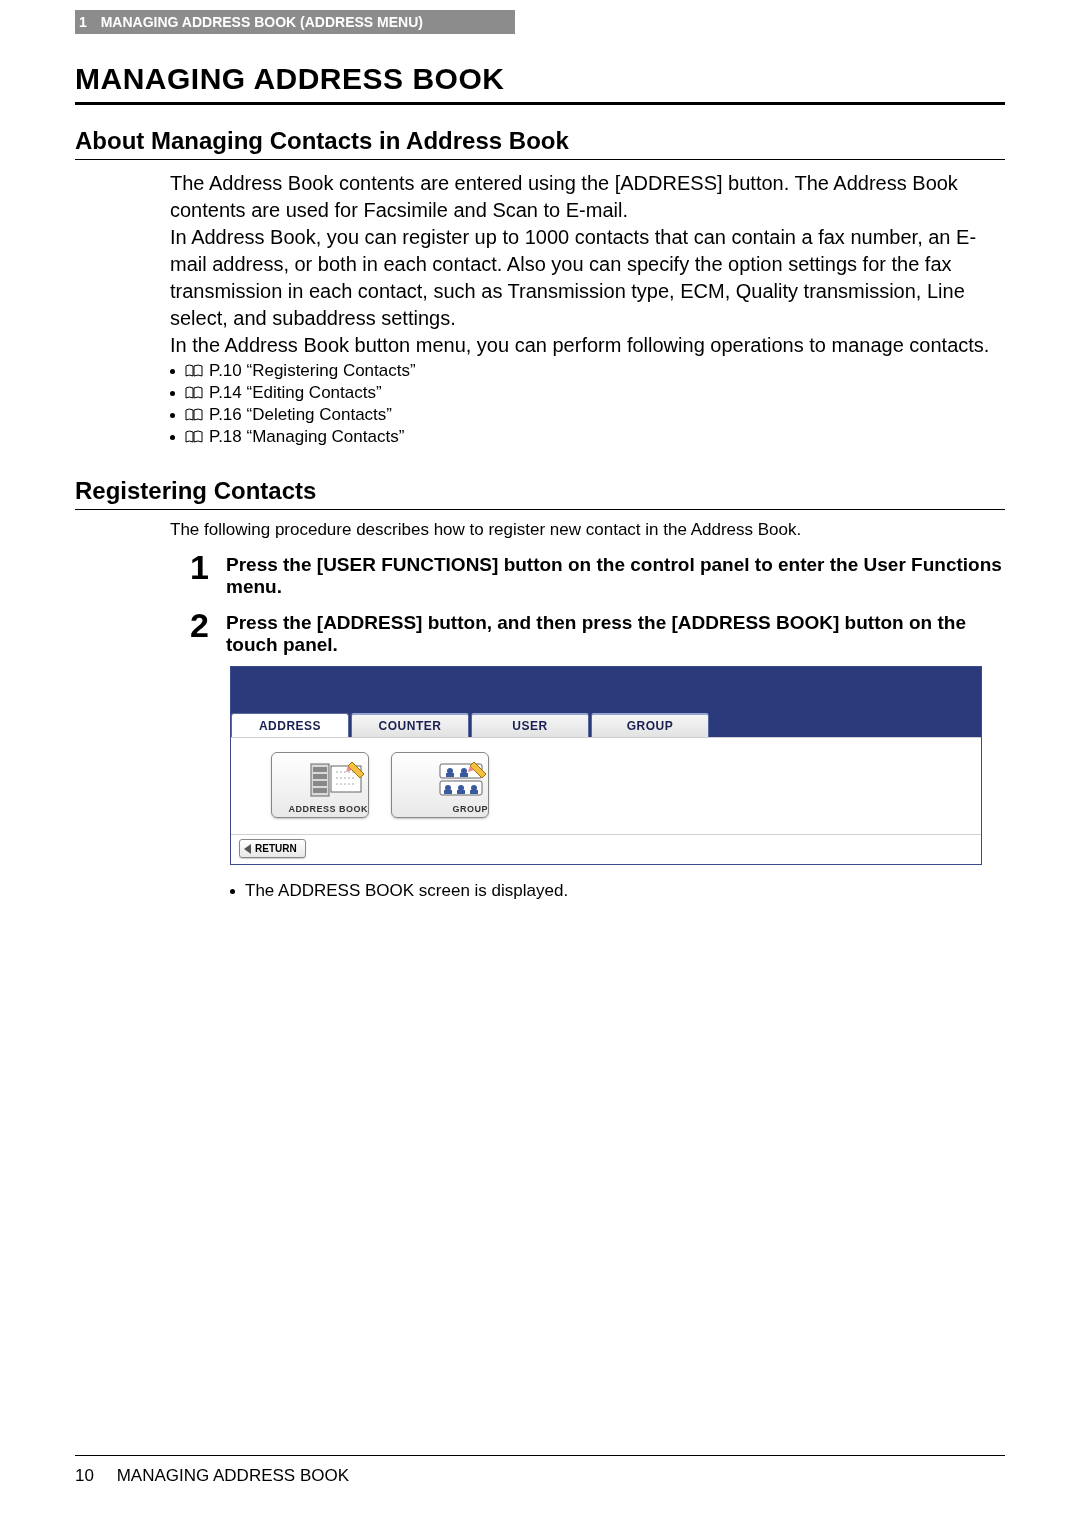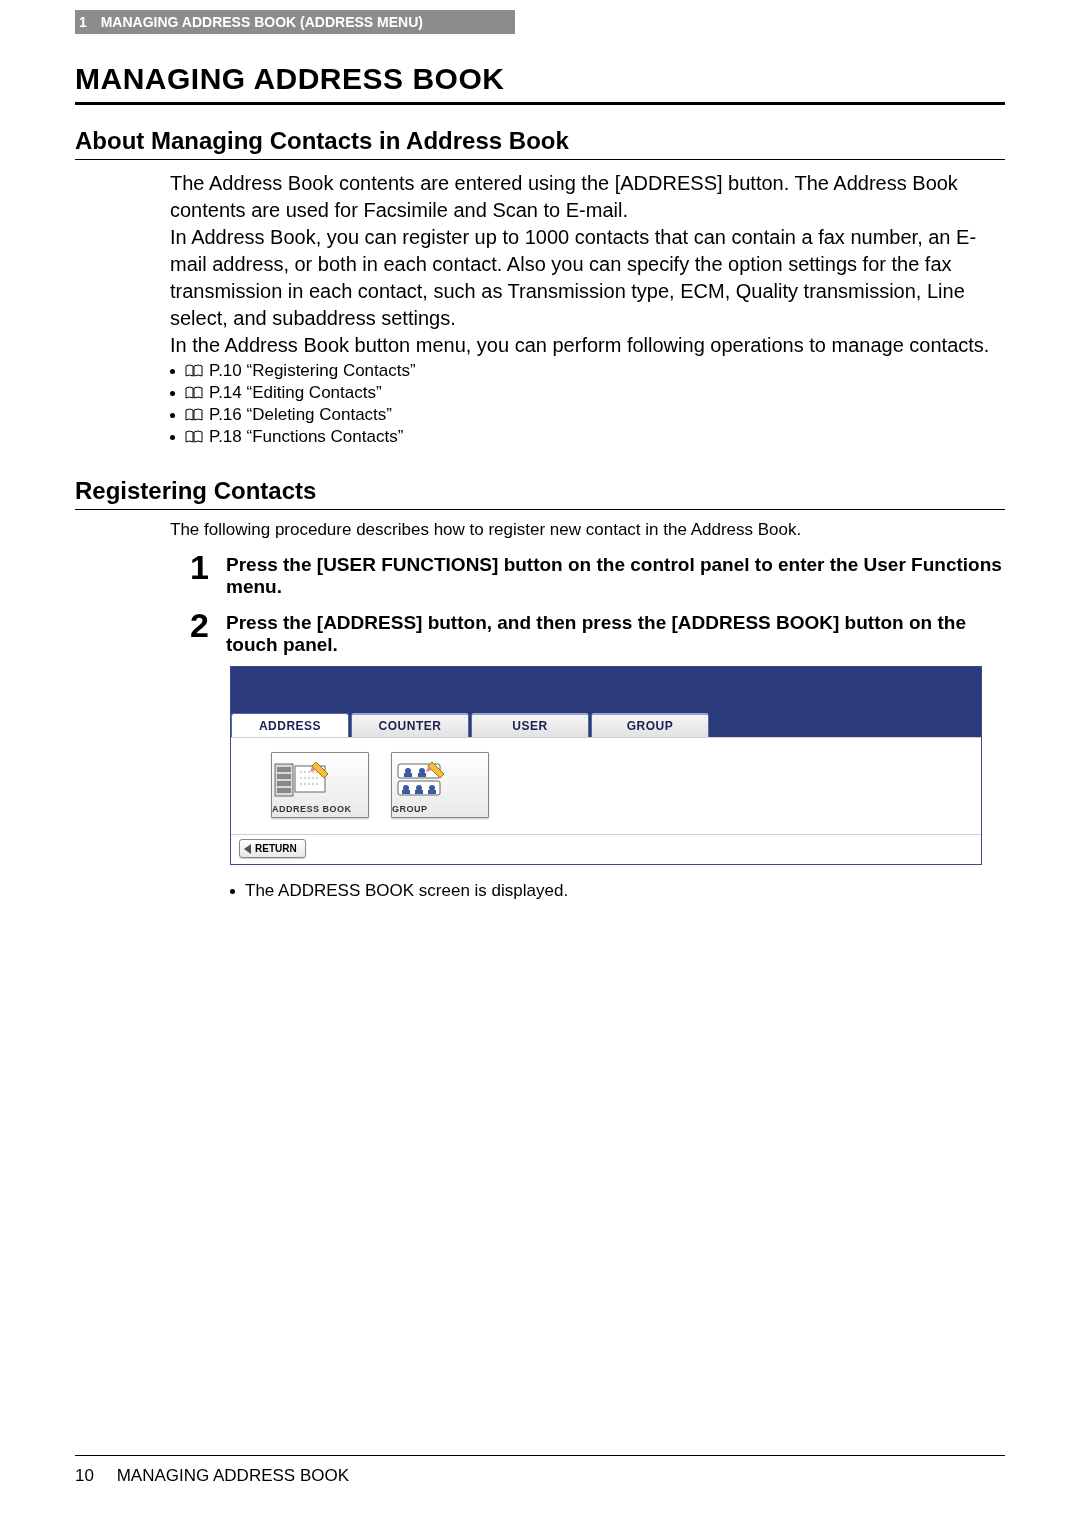--- a/index.html
+++ b/index.html
@@ -139,25 +139,25 @@
   }
   .big-buttons {
     display:flex;
     gap: 22px;
     margin-bottom: 6px;
   }
   .big-btn {
     width: 98px;
     height: 66px;
     border: 1px solid #888;
-    border-radius: 1px;
+    border-radius: 6px;
     background: linear-gradient(#fff,#e8e8e8);
     display:flex;
     flex-direction:column;
-    align-items:flex-start;
+    align-items:flex-end;
     justify-content:flex-end;
     padding-bottom:3px;
     box-shadow: 0 1px 2px rgba(0,0,0,0.25);
   }
   .big-btn .icon-area {
     flex:1;
     display:flex;
     align-items:center;
     justify-content:center;
     padding-top:3px;
@@ -260,21 +260,21 @@
       </span>
       <span>P.16 “Deleting Contacts”</span>
     </li>
     <li>
       <span class="bullet"></span>
       <span class="book-icon">
         <svg viewBox="0 0 18 14">
             <path d="M1 2 Q4 0 8 2 L8 12 Q4 10 1 12 Z M9 2 Q13 0 17 2 L17 12 Q13 10 9 12 Z" fill="none" stroke="#000" stroke-width="1"></path>
           </svg>
       </span>
-      <span>P.18 “Functions Contacts”</span>
+      <span>P.18 “Managing Contacts”</span>
     </li>
   </ul>
 
   <div class="section-gap"></div>
 
   <h2 class="subtitle">Registering Contacts</h2>
 
   <div class="intro">The following procedure describes how to register new contact in the Address Book.</div>
 
   <div class="step">

